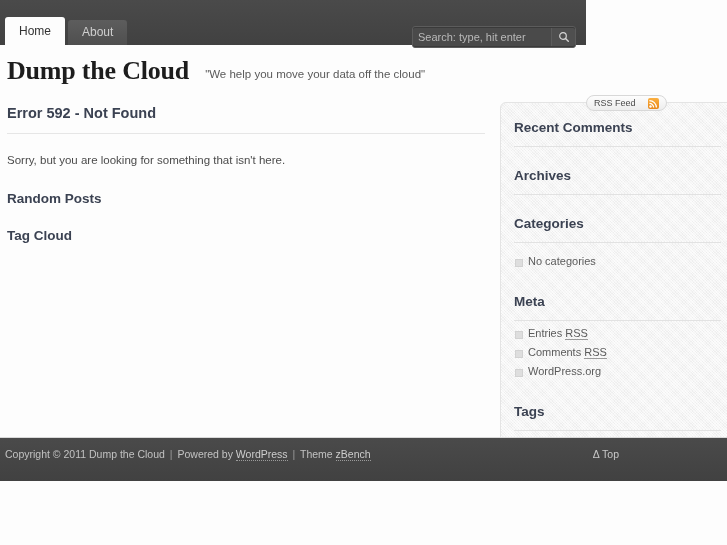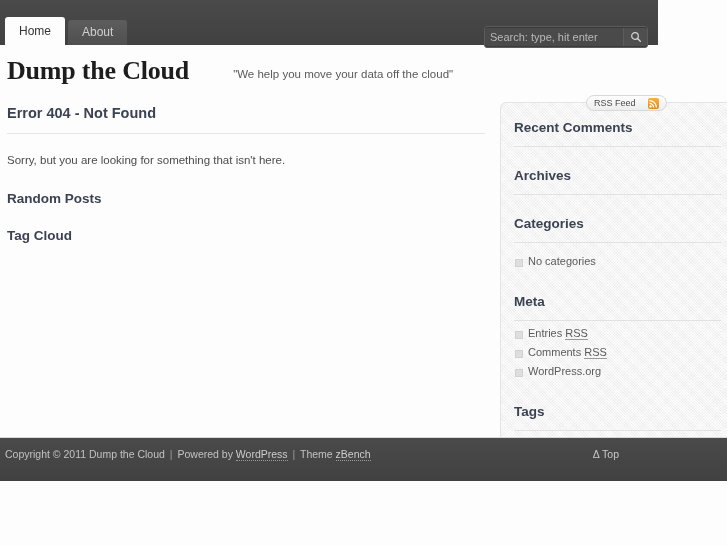--- a/index.html
+++ b/index.html
@@ -17,21 +17,21 @@
     position: relative;
     width: 727px;
     height: 545px;
     background: #fdfdfd;
   }
 
   
   .topbar {
     position: absolute;
     left: 0; top: 0;
-    width: 658px;
+    width: 586px;
     height: 45px;
     background: #454545;
     background-image: linear-gradient(to bottom, #4a4a4a 0%, #414141 100%);
   }
   .nav {
     position: absolute;
     left: 5px; top: 14px;
     display: flex;
     align-items: flex-end;
     height: 31px;
@@ -98,21 +98,20 @@
   }
   .search-btn svg { display: block; }
 
   
   .branding {
     position: absolute;
     left: 7px; top: 56px;
     width: 710px;
     display: flex;
     align-items: baseline;
-    gap: 28px;
   }
   .site-title {
     font-family: "Liberation Serif", serif;
     font-weight: bold;
     font-size: 26px;
     color: #1d1d1d;
     margin: 0;
     letter-spacing: -0.2px;
     cursor: pointer;
     text-decoration: none;
@@ -299,21 +298,21 @@
       </button>
     </div>
   </div>
 
   <div class="branding">
     <a class="site-title" href="#">Dump the Cloud</a>
     <span class="site-desc">"We help you move your data off the cloud"</span>
   </div>
 
   <div class="main">
-    <h1 class="page-heading">Error 404 - Not Found</h1>
+    <h1 class="page-heading">Error 592 - Not Found</h1>
     <p class="page-text">Sorry, but you are looking for something that isn't here.</p>
     <h2 class="section-heading">Random Posts</h2>
     <h2 class="section-heading">Tag Cloud</h2>
   </div>
 
   <div class="sidebar">
 
     <a class="rss-badge" href="#">
       <span>RSS Feed</span>
       <span class="rss-glyph">

